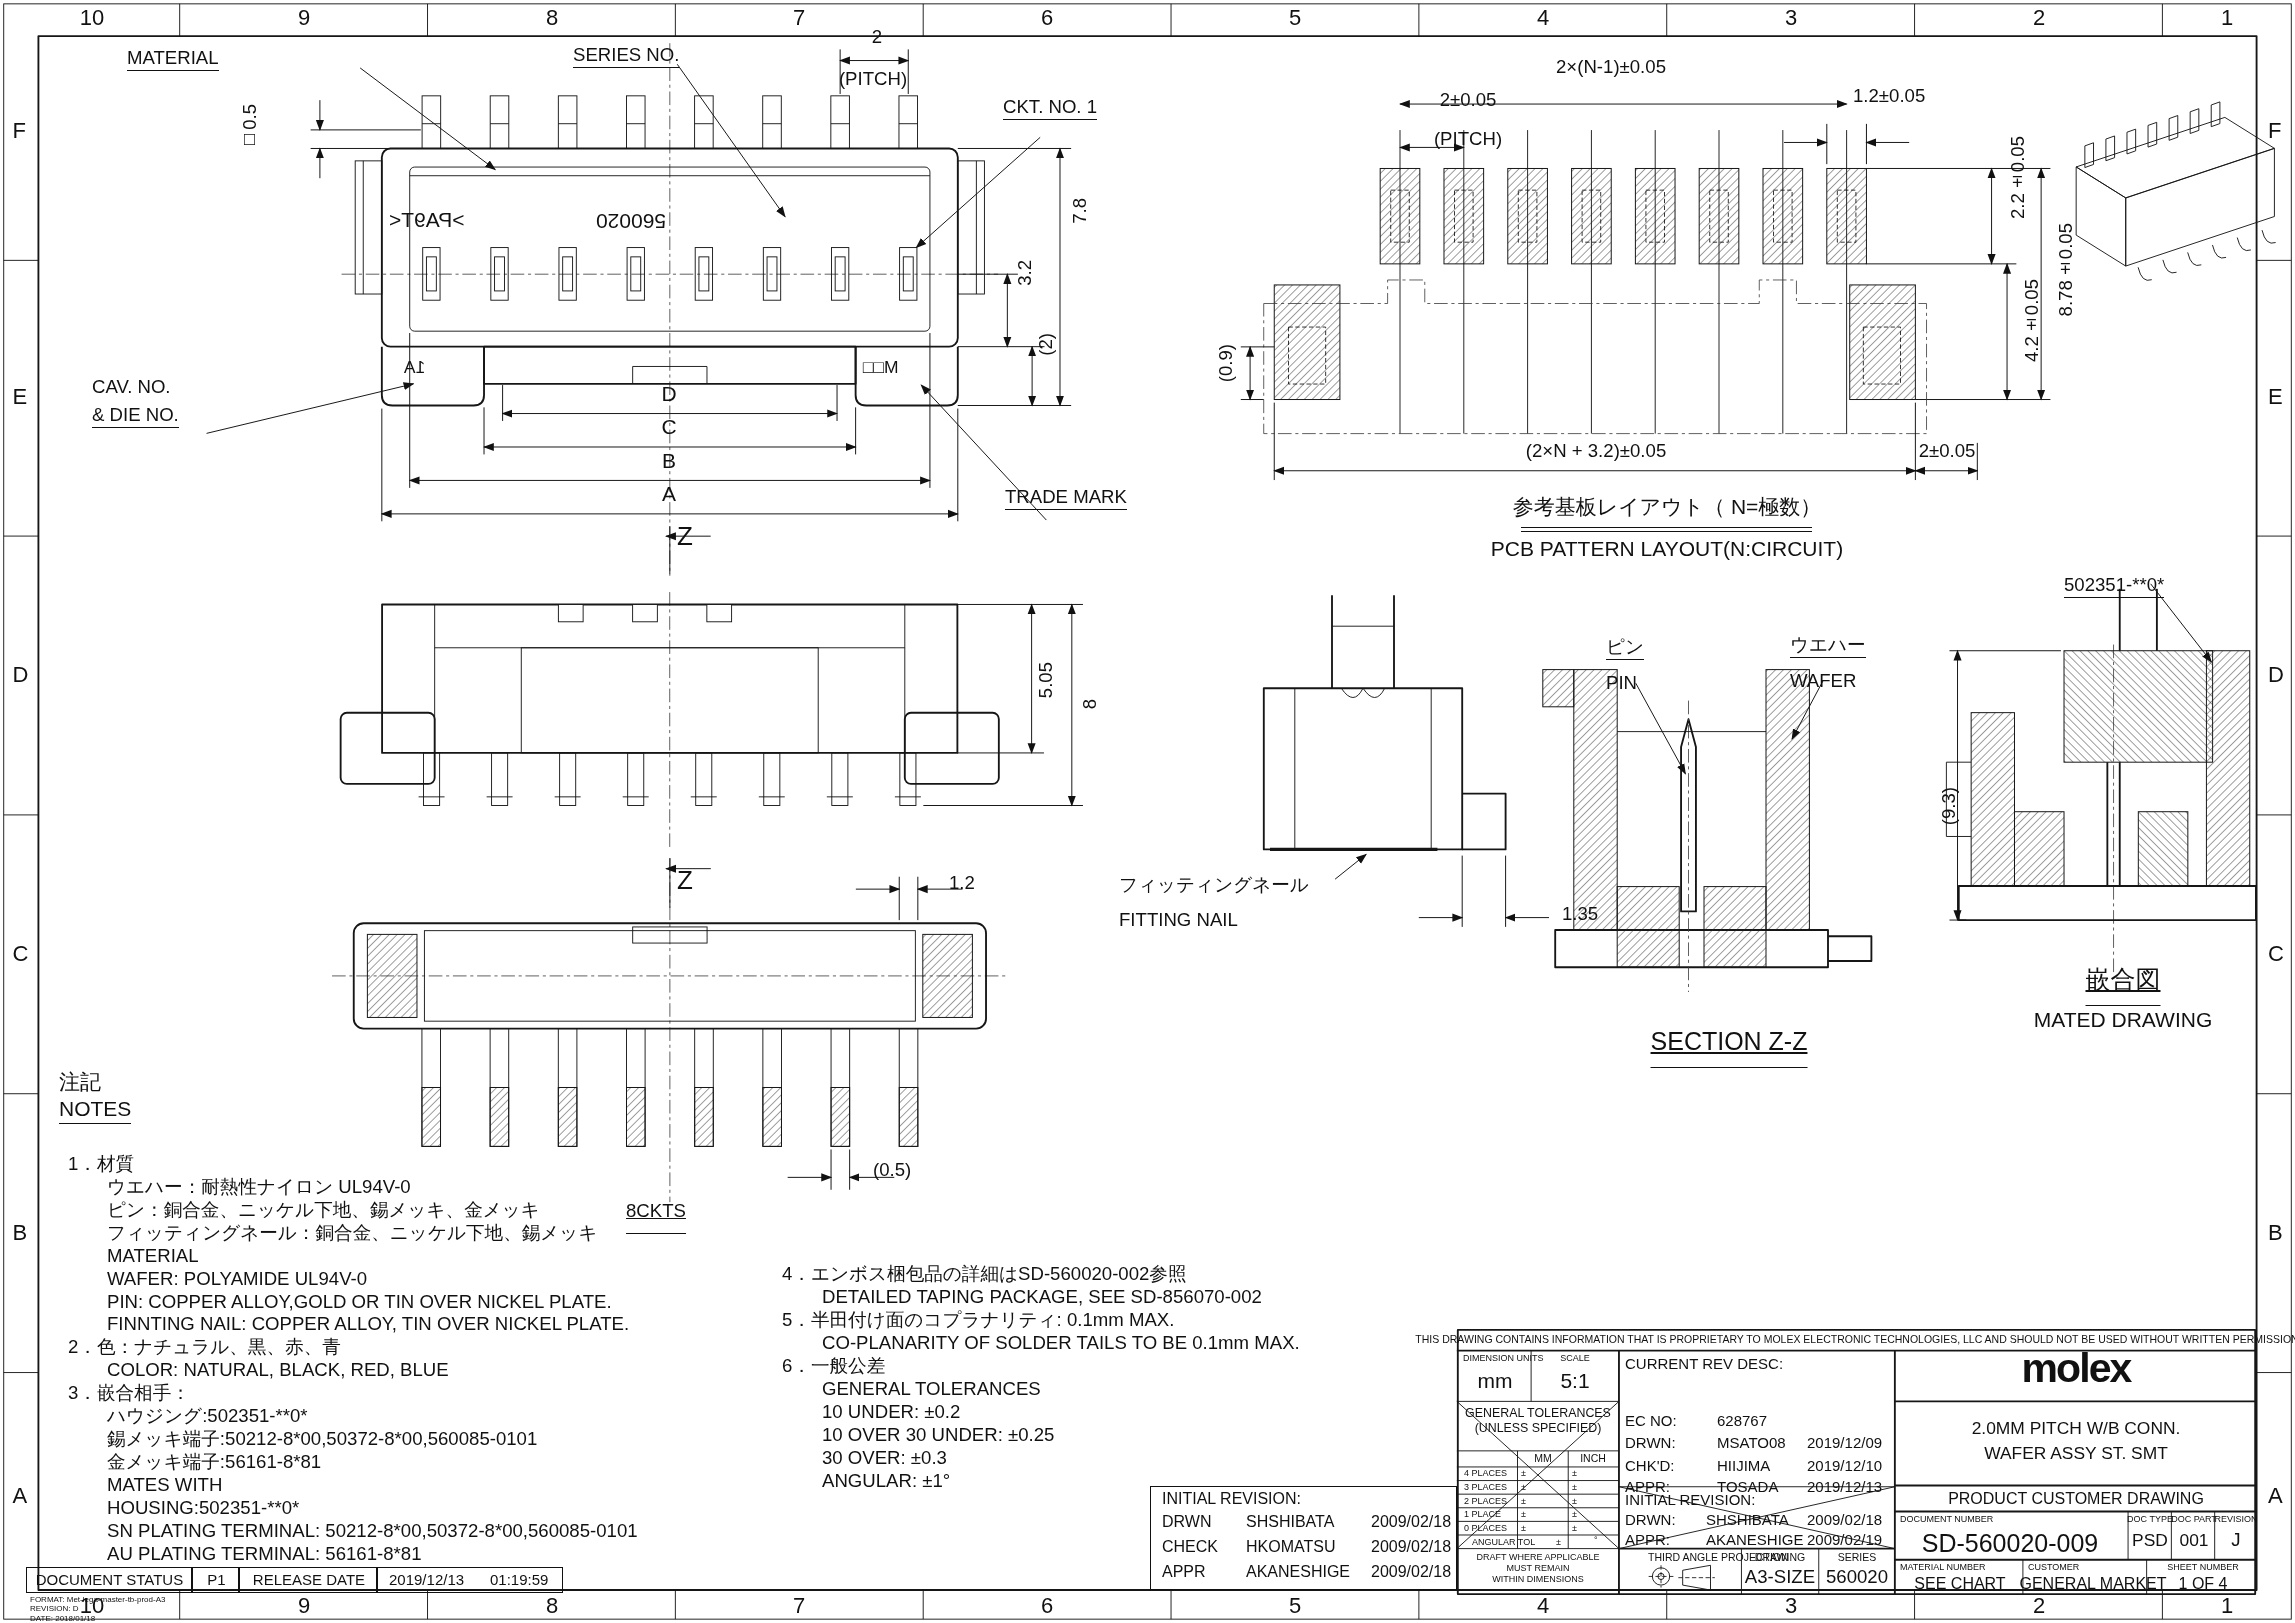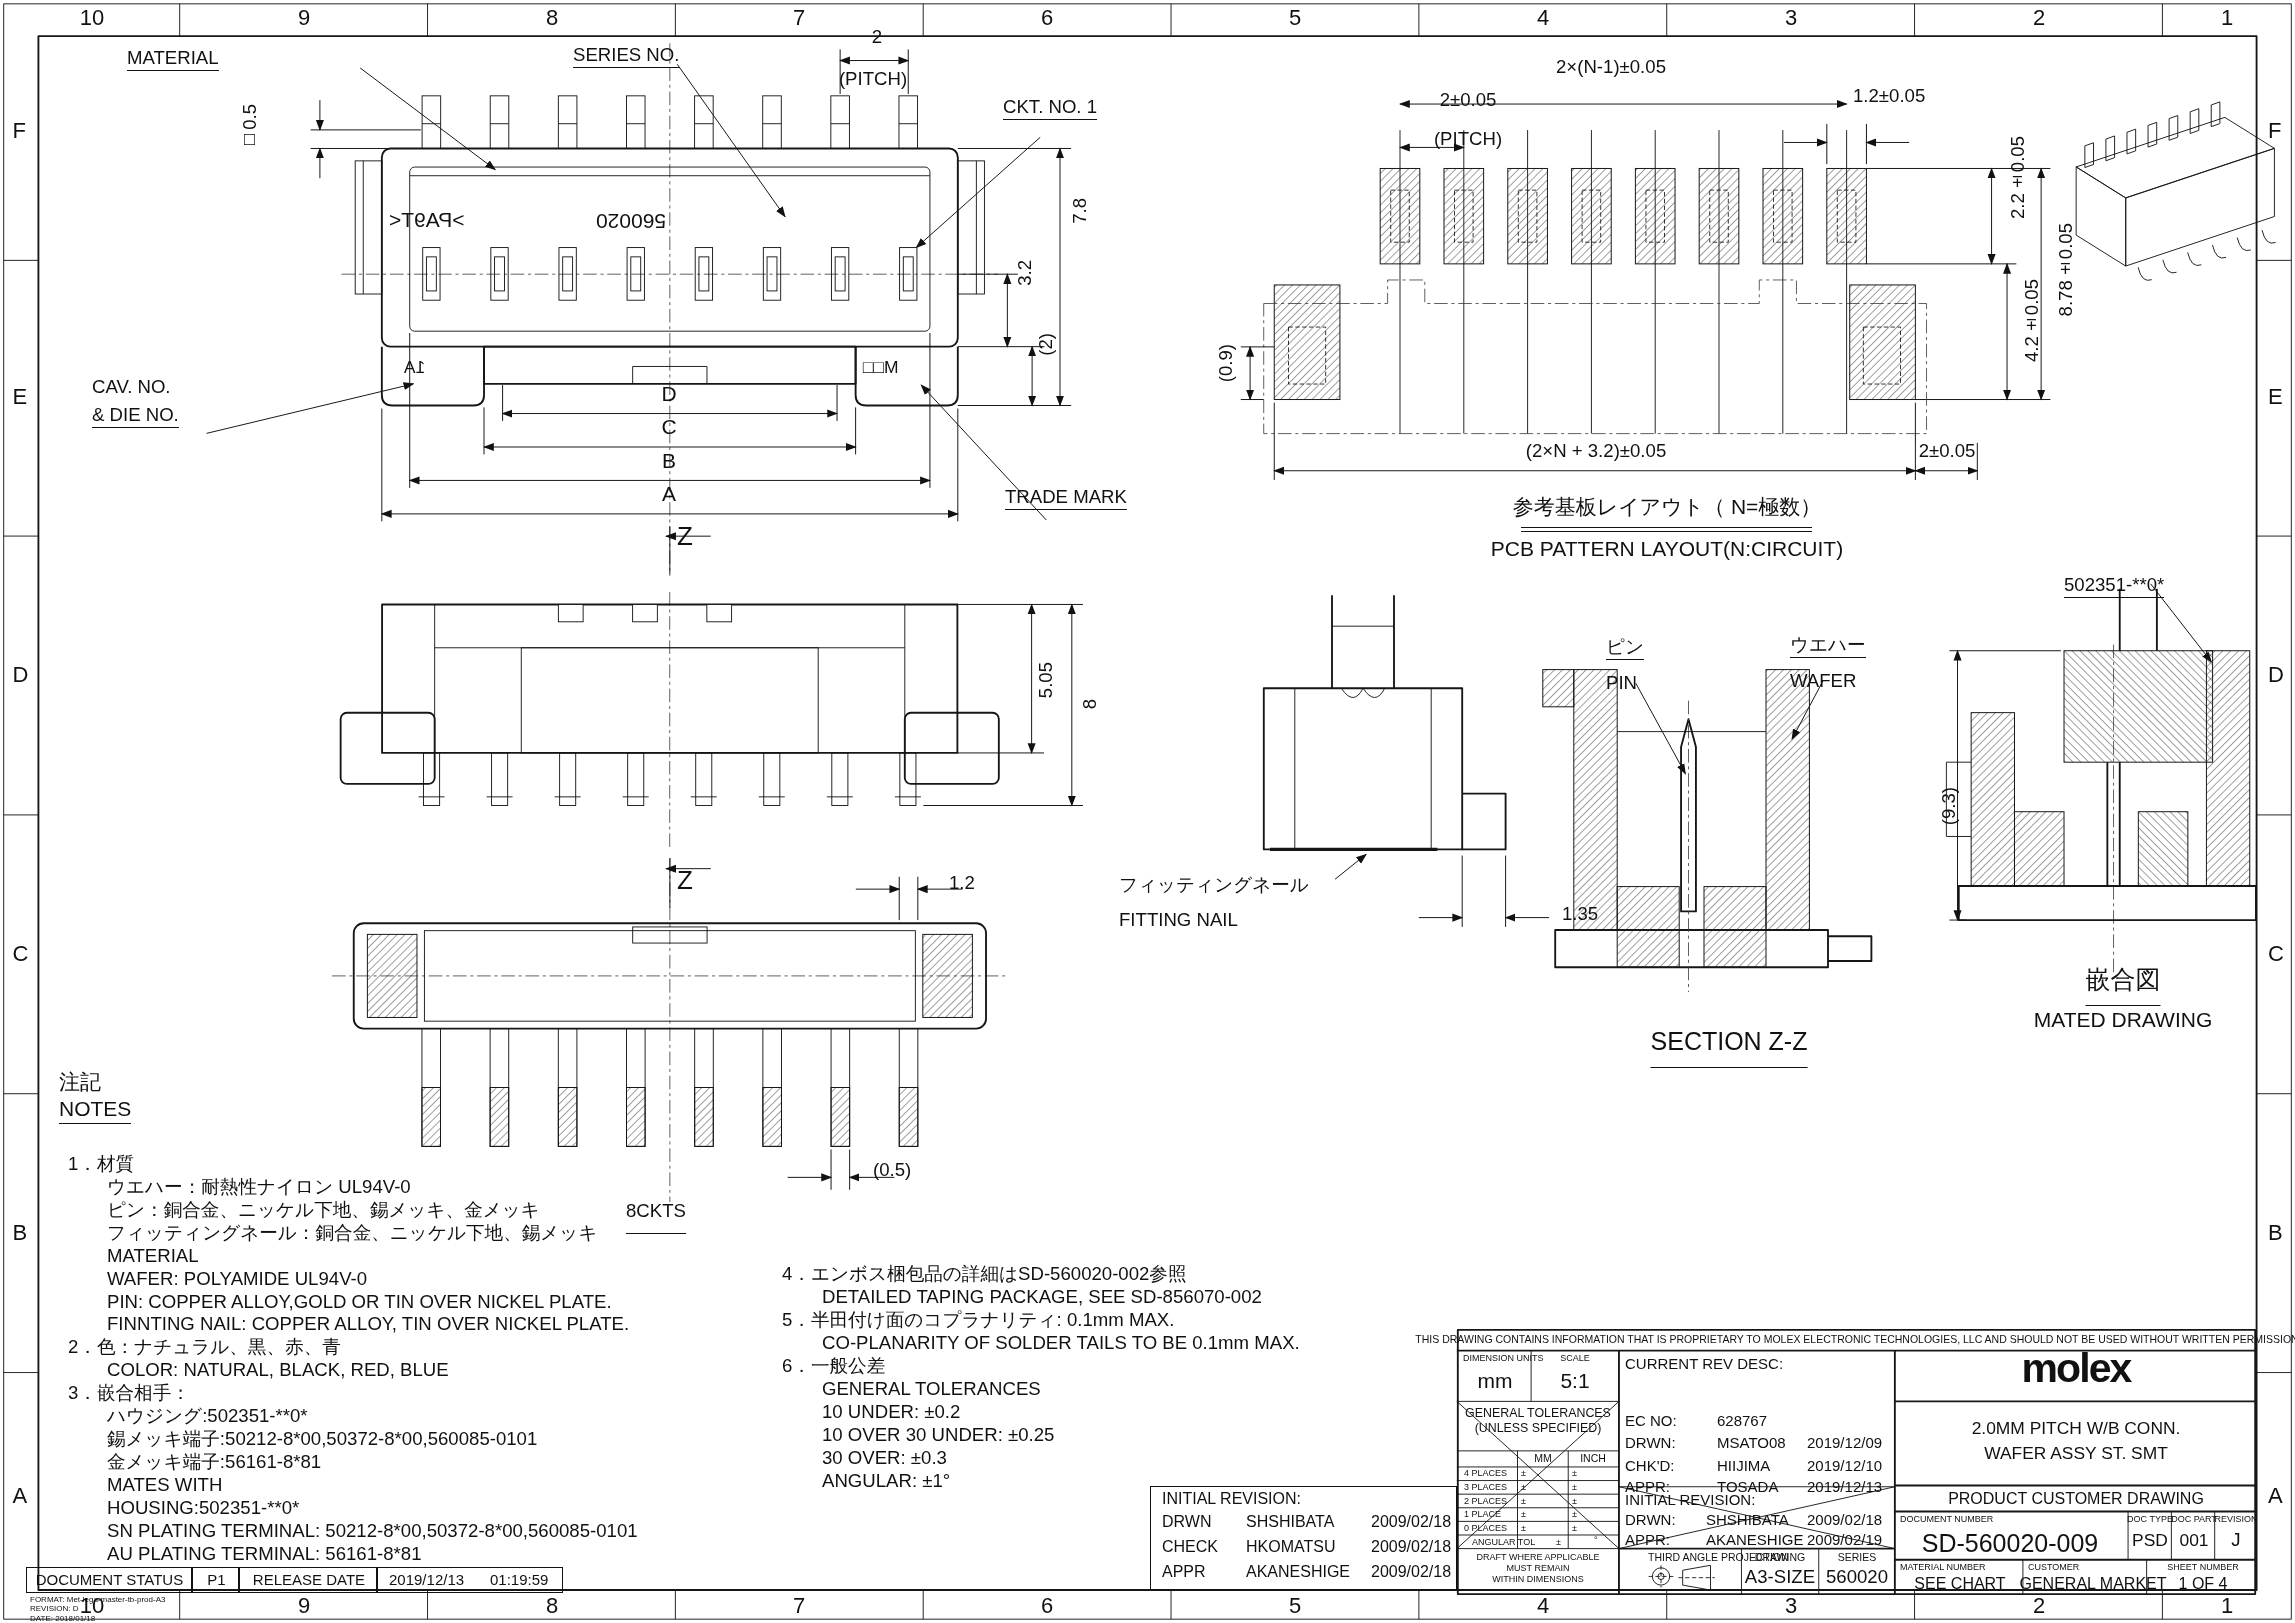--- a/index.html
+++ b/index.html
@@ -4,21 +4,21 @@
 <style>
   html,body{margin:0;padding:0;background:#e8e8e8;}
   #sheet{position:relative;width:2295px;height:1623px;background:#ffffff;
          font-family:"Liberation Sans","DejaVu Sans",sans-serif;color:#111;overflow:hidden;}
   .lbl{position:absolute;white-space:nowrap;font-size:18.6px;color:#111;line-height:1.08;}
   .c{transform:translateX(-50%);}
   .v{writing-mode:vertical-rl;transform:rotate(180deg);}
   .mx{transform:scaleX(-1);}
   .r180{transform:rotate(180deg);}
   .u{border-bottom:1.5px solid #111;padding-bottom:1.9px;}
-  .cu{transform:translateX(-50%);border-bottom:1.5px solid #111;padding-bottom:12px;}
+  .cu{transform:translateX(-50%);border-bottom:1.5px solid #111;padding-bottom:12px;text-decoration:underline;}
   .big{font-size:26px;}
   .t13{font-size:8px;line-height:1.15;}
   .t14{font-size:9px;}
   .t16{font-size:10.5px;}
   .t20{font-size:12.4px;}
   .t24{font-size:15px;}
   .t26{font-size:16px;}
   .t28{font-size:17.4px;}
   .t30{font-size:18.6px;}
   .t34{font-size:21px;}

